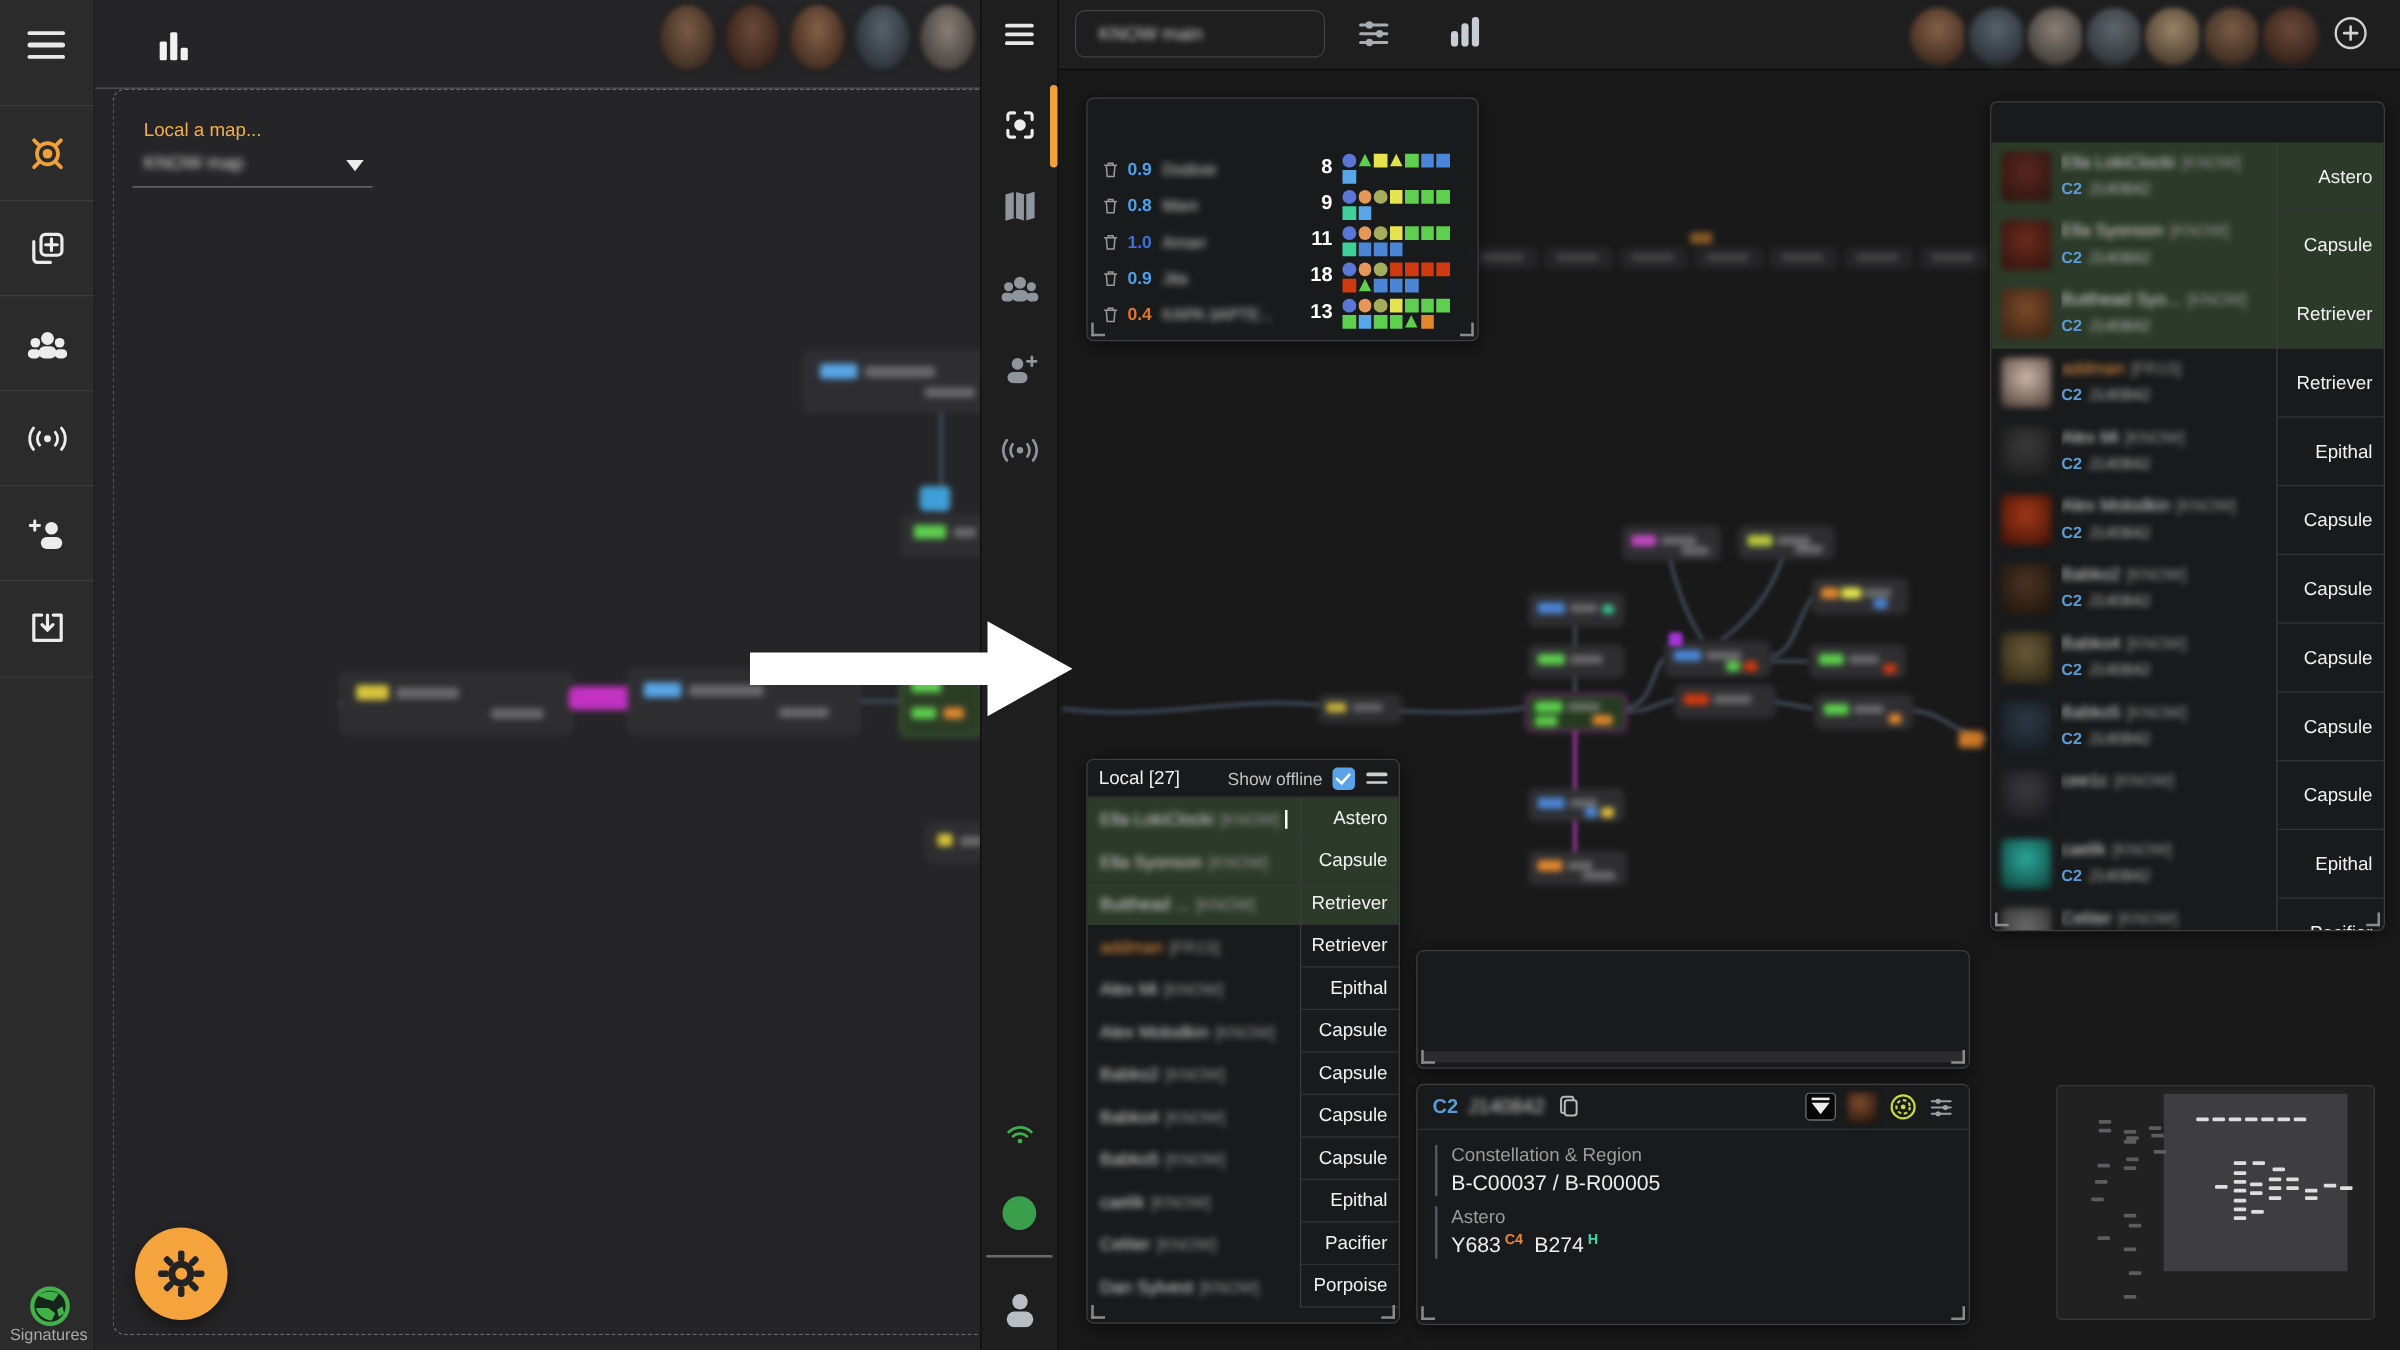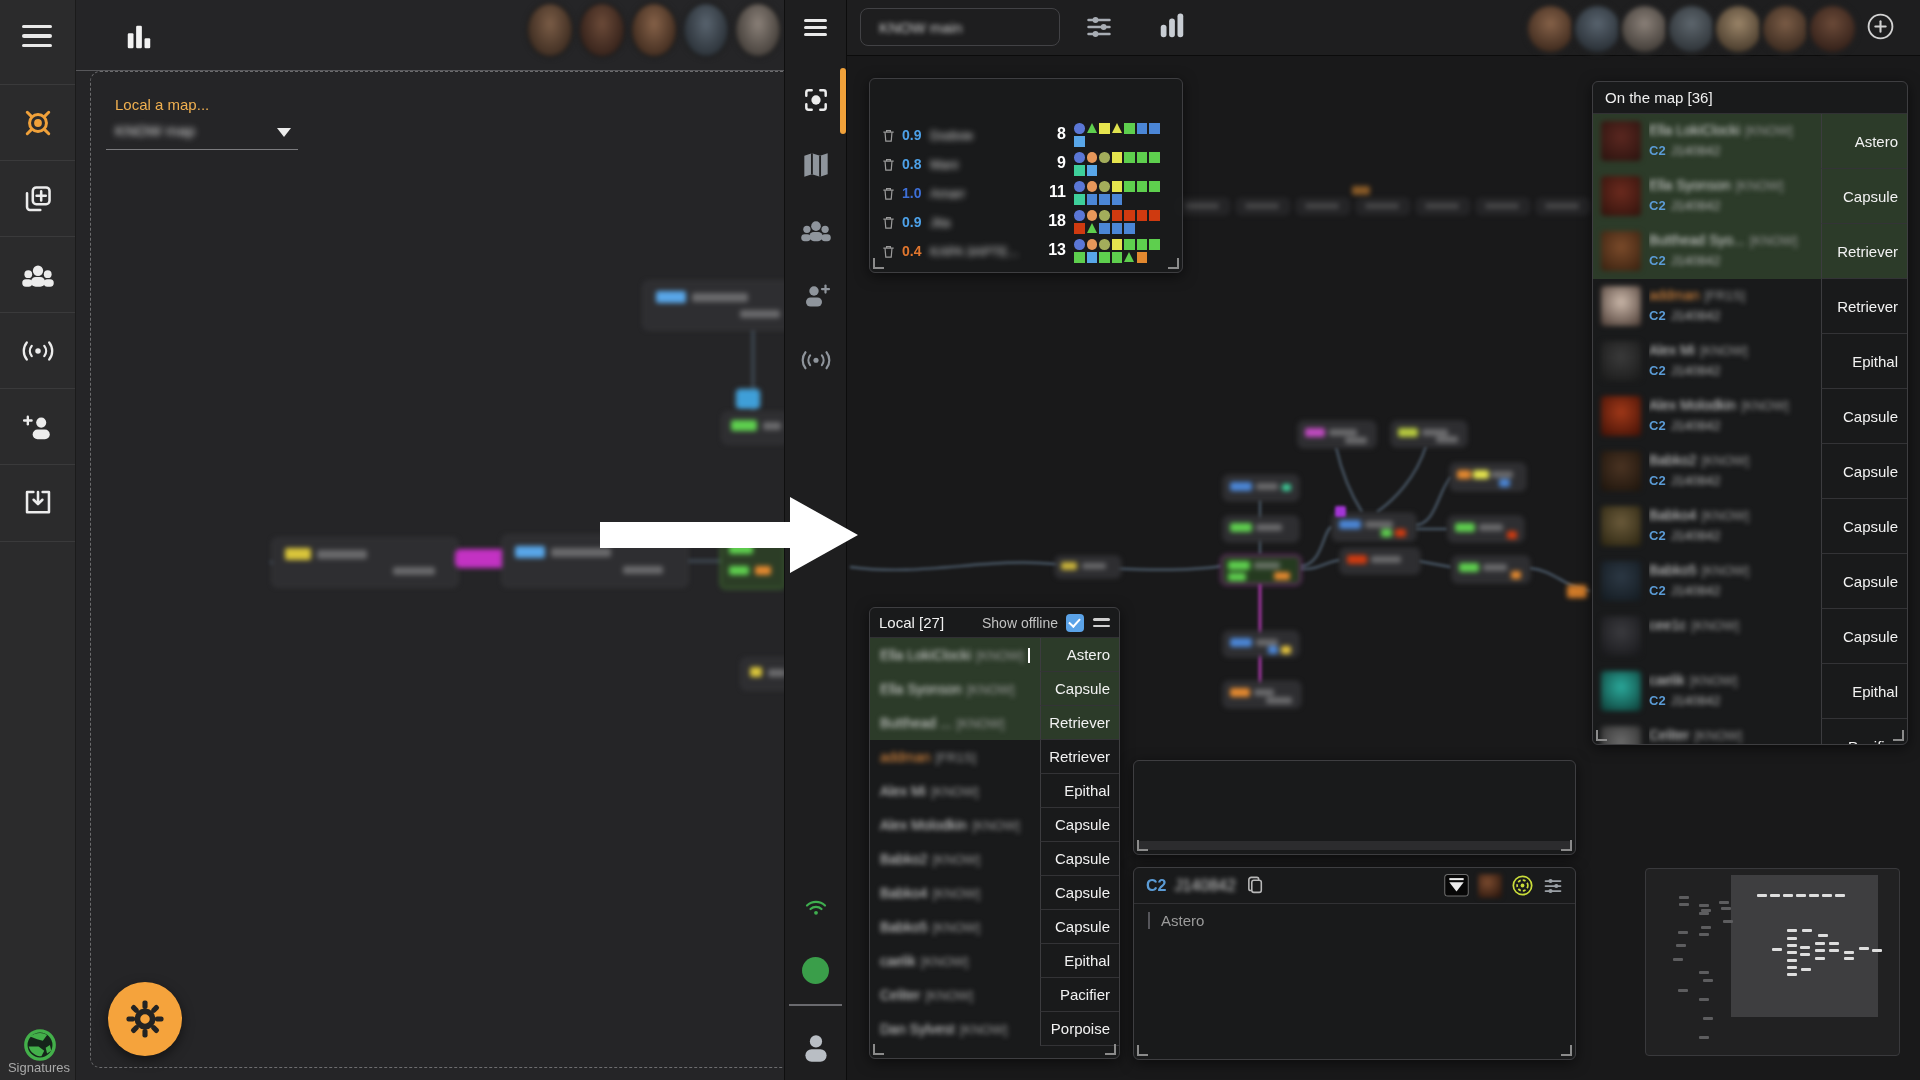--- a/index.html
+++ b/index.html
@@ -709,23 +709,20 @@
               <span class="pcorp blurtxt2">[KNOW]</span>
             </div>
             <div class="shipcell" style="width: 79px; height: 34px;">Porpoise</div>
           </div>
         </div>
       <span class="rs l"></span>
       <span class="rs r"></span>
     </div>
 
     <div class="panel" id="p-onmap" style="left:747px;top:81px;width:314px;height:662px;">
-      <div class="phead" style="height:32px;">
-        <span style="font-size:15px;color:#f0f0f0;">On the map [36]</span>
-      </div>
       <div id="onmap-rows">
           <div class="lrow hl" style="top: 32px; height: 55px;">
             <div class="omav" style="background: radial-gradient(circle at 50% 40%, rgb(90, 39, 32), rgb(42, 18, 14));"></div>
             <div style="flex: 1 1 0%; padding-top: 7px; overflow: hidden; white-space: nowrap;">
               <div><span class="pname blurtxt2" style="">Ella LokiClocki</span><span class="pcorp blurtxt2">[KNOW]</span></div>
               <div class="sysline" style="margin-top:4px;"><span class="sysc">C2</span><span class="sysid blurtxt2">J140842</span></div>
             </div>
             <div class="shipcell" style="width: 86px; height: 55px;">Astero</div>
           </div>
           <div class="lrow hl" style="top: 87px; height: 55px;">
@@ -864,22 +861,29 @@
                 </g>
                 <g fill="#9aa0a6">
                   <circle cx="-3" cy="-6" r="2.5"></circle>
                   <circle cx="4" cy="0" r="2.5"></circle>
                   <circle cx="-3" cy="6" r="2.5"></circle>
                 </g>
               </svg>
             </span>
         </span>
       </div>
+      <div class="sect" style="margin-top:12px;">
+        <div class="slabel">Constellation &amp; Region</div>
+        <div class="sval">B-C00037 / B-R00005</div>
+      </div>
       <div class="sect" style="margin-top:8px;">
         <div class="slabel">Astero</div>
+        <div class="sval">
+          <span>Y683</span><span class="supc" style="color:#e8883c;">C4</span><span>B274</span><span class="supc" style="color:#3fd9ac;">H</span>
+        </div>
       </div>
       <span class="rs l"></span>
       <span class="rs r"></span>
     </div>
 
     <div id="minimap" class="abs">
       <div class="abs" style="left:85px;top:6px;width:147px;height:142px;background:#3e3e40;"></div>
       <div id="mm-dashes">
           <div class="dash" style="left: 111px; top: 25px; background: rgb(222, 222, 222);"></div>
           <div class="dash" style="left: 124px; top: 25px; background: rgb(222, 222, 222);"></div>

